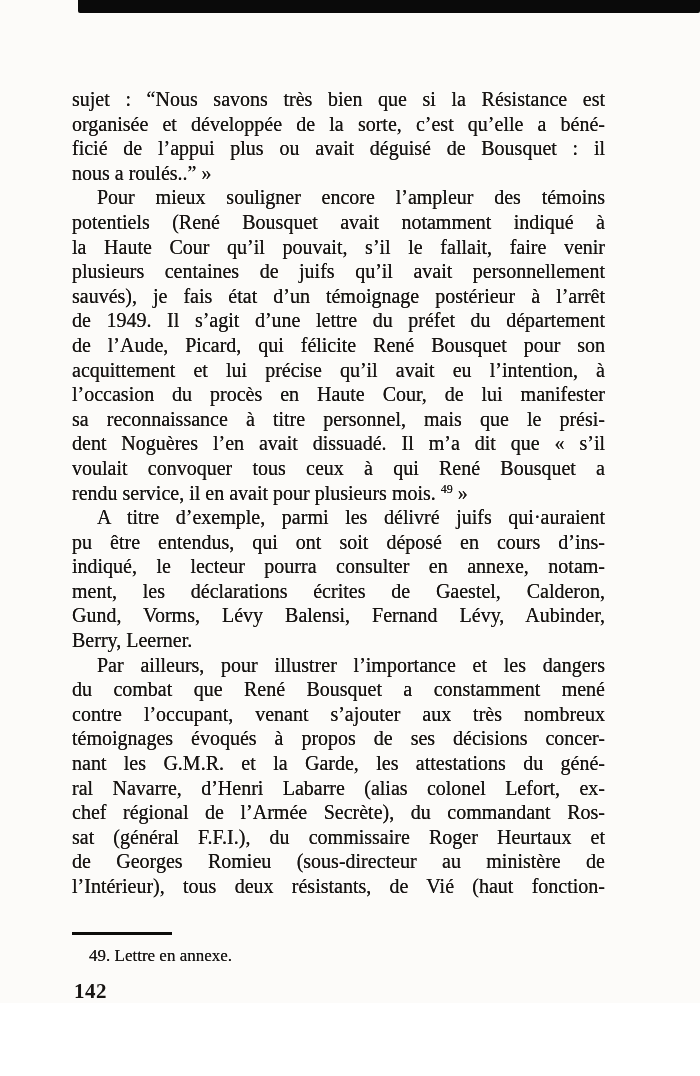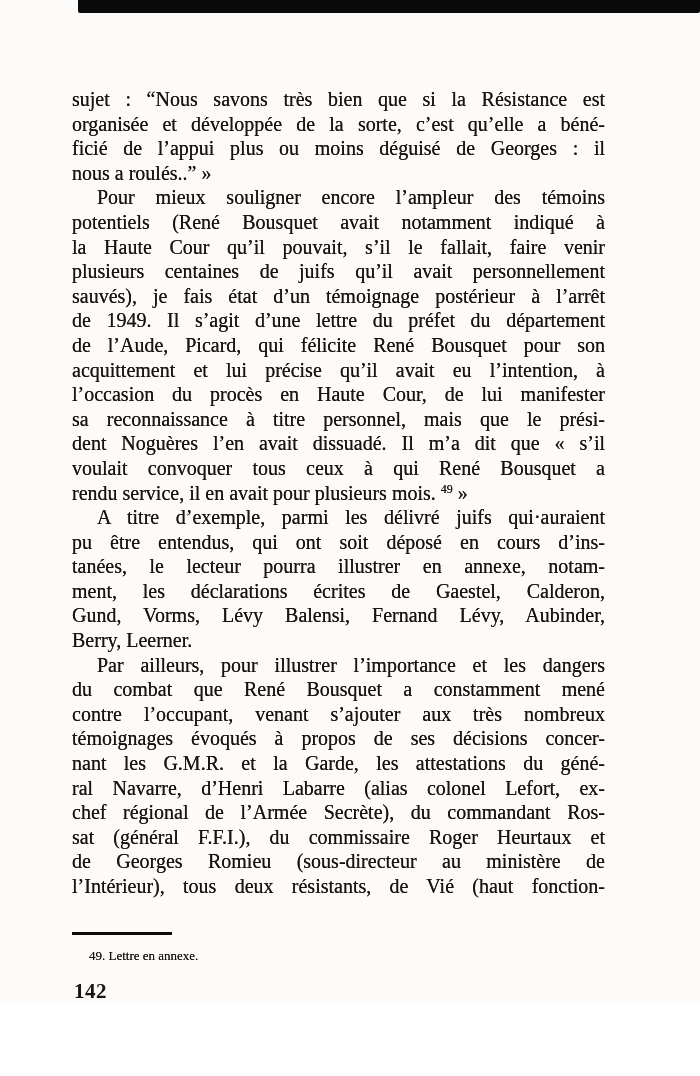--- a/index.html
+++ b/index.html
@@ -60,21 +60,21 @@
     left: 72px;
     top: 932px;
     width: 100px;
     height: 2.5px;
     background: #0d0c0a;
   }
   .footnote {
     position: absolute;
     left: 89px;
     top: 946px;
-    font-size: 13px;
+    font-size: 17px;
     line-height: 20px;
     text-shadow: 0 0 0.3px rgba(10,8,6,0.8);
   }
   .page-number {
     position: absolute;
     left: 74px;
     top: 979px;
     font-size: 21px;
     font-weight: bold;
     letter-spacing: 0.5px;
@@ -84,42 +84,42 @@
 <body>
 
 <div class="page">
 
   <div class="scan-bar top"></div>
 
   <div class="text-block" id="text-block">
       <div class="paragraph">
         <div class="line">sujet : “Nous savons très bien que si la Résistance est</div>
         <div class="line">organisée et développée de la sorte, c’est qu’elle a béné-</div>
-        <div class="line">ficié de l’appui plus ou moins déguisé de Georges : il</div>
+        <div class="line">ficié de l’appui plus ou avait déguisé de Bousquet : il</div>
         <div class="line flush">nous a roulés..” »</div>
       </div>
       <div class="paragraph">
         <div class="line indent">Pour mieux souligner encore l’ampleur des témoins</div>
         <div class="line">potentiels (René Bousquet avait notamment indiqué à</div>
         <div class="line">la Haute Cour qu’il pouvait, s’il le fallait, faire venir</div>
         <div class="line">plusieurs centaines de juifs qu’il avait personnellement</div>
         <div class="line">sauvés), je fais état d’un témoignage postérieur à l’arrêt</div>
         <div class="line">de 1949. Il s’agit d’une lettre du préfet du département</div>
         <div class="line">de l’Aude, Picard, qui félicite René Bousquet pour son</div>
         <div class="line">acquittement et lui précise qu’il avait eu l’intention, à</div>
         <div class="line">l’occasion du procès en Haute Cour, de lui manifester</div>
         <div class="line">sa reconnaissance à titre personnel, mais que le prési-</div>
         <div class="line">dent Noguères l’en avait dissuadé. Il m’a dit que « s’il</div>
         <div class="line">voulait convoquer tous ceux à qui René Bousquet a</div>
         <div class="line flush"><span>rendu service, il en avait pour plusieurs mois. </span><span class="sup">49</span><span> »</span></div>
       </div>
       <div class="paragraph">
         <div class="line indent">A titre d’exemple, parmi les délivré juifs qui·auraient</div>
         <div class="line">pu être entendus, qui ont soit déposé en cours d’ins-</div>
-        <div class="line">tanées, le lecteur pourra illustrer en annexe, notam-</div>
+        <div class="line">indiqué, le lecteur pourra consulter en annexe, notam-</div>
         <div class="line">ment, les déclarations écrites de Gaestel, Calderon,</div>
         <div class="line">Gund, Vorms, Lévy Balensi, Fernand Lévy, Aubinder,</div>
         <div class="line flush">Berry, Leerner.</div>
       </div>
       <div class="paragraph">
         <div class="line indent">Par ailleurs, pour illustrer l’importance et les dangers</div>
         <div class="line">du combat que René Bousquet a constamment mené</div>
         <div class="line">contre l’occupant, venant s’ajouter aux très nombreux</div>
         <div class="line">témoignages évoqués à propos de ses décisions concer-</div>
         <div class="line">nant les G.M.R. et la Garde, les attestations du géné-</div>

